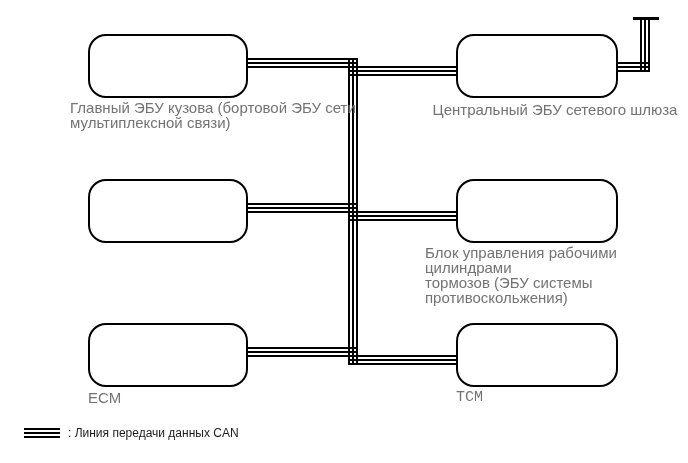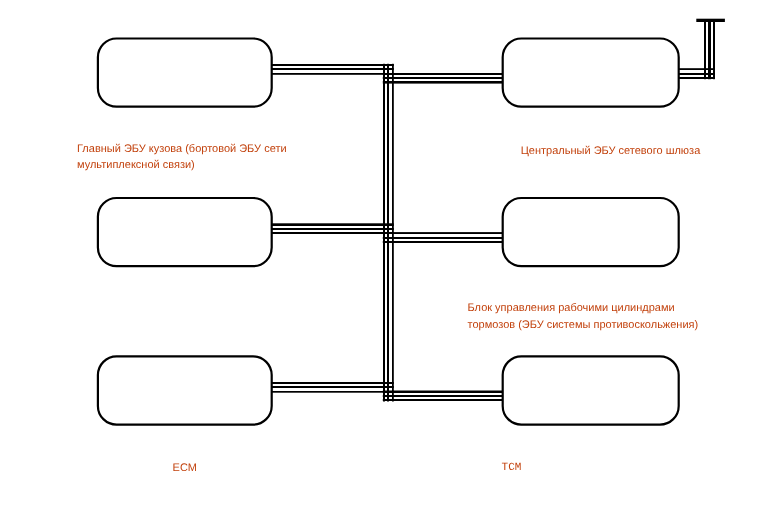--- a/index.html
+++ b/index.html
@@ -47,31 +47,30 @@
     box-sizing: border-box;
   }
   .b1 { left: 88px;  top: 34px;  }
   .b2 { left: 456px; top: 34px;  width: 162px; }
   .b3 { left: 88px;  top: 179px; }
   .b4 { left: 456px; top: 179px; width: 162px; }
   .b5 { left: 88px;  top: 323px; }
   .b6 { left: 456px; top: 323px; width: 162px; }
   .node-label {
     position: absolute;
-    font-size: 10px;
+    font-size: 15px;
     line-height: 15px;
-    color: #c2410c;
+    color: #737373;
     white-space: pre-line;
-    margin-top: 28px;
   }
   .l1 { left: 70px;  top: 100px; width: 310px; }
   .l2 { left: 425px; top: 102px; width: 260px; text-align: center; }
   .l3 { left: 70px;  top: 245px; width: 310px; }
   .l4 { left: 425px; top: 245px; width: 270px; }
-  .l5 { left: 88px;  top: 390px; width: 160px; text-align: center; }
+  .l5 { left: 88px;  top: 390px; width: 160px; }
   .l6 { left: 456px; top: 390px; width: 162px; text-align: left; font-family: Liberation Mono, monospace; }
   
   .legend {
     position: absolute;
     left: 24px; top: 426px;
     display: flex;
     align-items: center;
   }
   .legend-symbol {
     width: 36px;
@@ -108,14 +107,18 @@
   <div class="node-box b6"></div>
 
   <div class="node-label l1">Главный ЭБУ кузова (бортовой ЭБУ сети
 мультиплексной связи)</div>
   <div class="node-label l2">Центральный ЭБУ сетевого шлюза</div>
   <div class="node-label l4">Блок управления рабочими цилиндрами
 тормозов (ЭБУ системы противоскольжения)</div>
   <div class="node-label l5">ECM</div>
   <div class="node-label l6">TCM</div>
 
+  <div class="legend">
+    <div class="legend-symbol"></div>
+    <div class="legend-text">: Линия передачи данных CAN</div>
+  </div>
 
 </div>
 
 </body></html>

